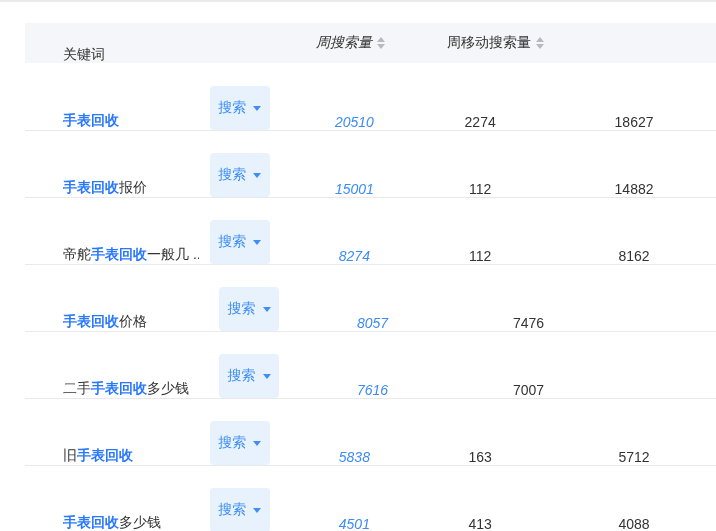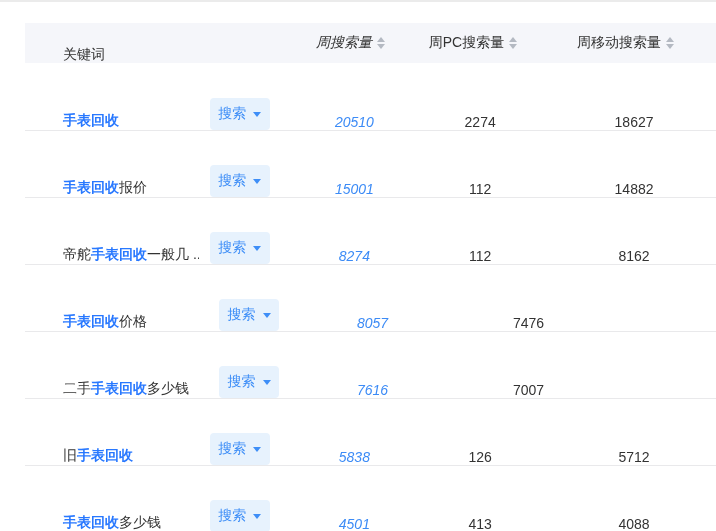--- a/index.html
+++ b/index.html
@@ -59,21 +59,21 @@
   .col-n3 { width: 175px; text-align: center; }
   .kw { text-decoration: none; color: var(--text); cursor: pointer; }
   .kw .hl { color: var(--hl-blue); font-weight: bold; }
   .num-link { color: var(--link-blue); text-decoration: none; cursor: pointer; }
   .search-btn {
     display: inline-flex;
     align-items: center;
     justify-content: center;
     gap: 7px;
     width: 60px;
-    height: 32px;
+    height: 44px;
     background: var(--btn-bg);
     color: var(--btn-text);
     border: none;
     border-radius: 4px;
     font-size: 14px;
     font-family: inherit;
     cursor: pointer;
     margin-top: 16px;
   }
   .caret-down {
@@ -116,26 +116,20 @@
     <div class="col-kw">
       <span class="th-label">关键词</span>
     </div>
     <div class="col-btn"></div>
     <div class="col-n1">
       <span class="th-label">周搜索量</span><span class="caret-wrapper">
           <i class="sort-caret asc"></i>
           <i class="sort-caret desc"></i>
         </span>
     </div>
-    <div class="col-n2">
-      <span class="th-label">周PC搜索量</span><span class="caret-wrapper">
-          <i class="sort-caret asc"></i>
-          <i class="sort-caret desc"></i>
-        </span>
-    </div>
     <div class="col-n3">
       <span class="th-label">周移动搜索量</span><span class="caret-wrapper">
           <i class="sort-caret asc"></i>
           <i class="sort-caret desc"></i>
         </span>
     </div>
   </div>
   <div id="table-body">
   <div class="trow">
     <div class="col-kw">
@@ -243,21 +237,21 @@
     <div class="col-btn">
       <button class="search-btn">
         <span class="btn-label">搜索</span>
         <span class="caret-down"></span>
       </button>
     </div>
     <div class="col-n1">
       <a class="num-link">5838</a>
     </div>
     <div class="col-n2">
-      <span>126</span>
+      <span>163</span>
     </div>
     <div class="col-n3">
       <span>5712</span>
     </div>
   </div>
 
   <div class="trow">
     <div class="col-kw">
       <a class="kw"><span class="hl">手表回收</span><span>多少钱</span></a>
     </div>

